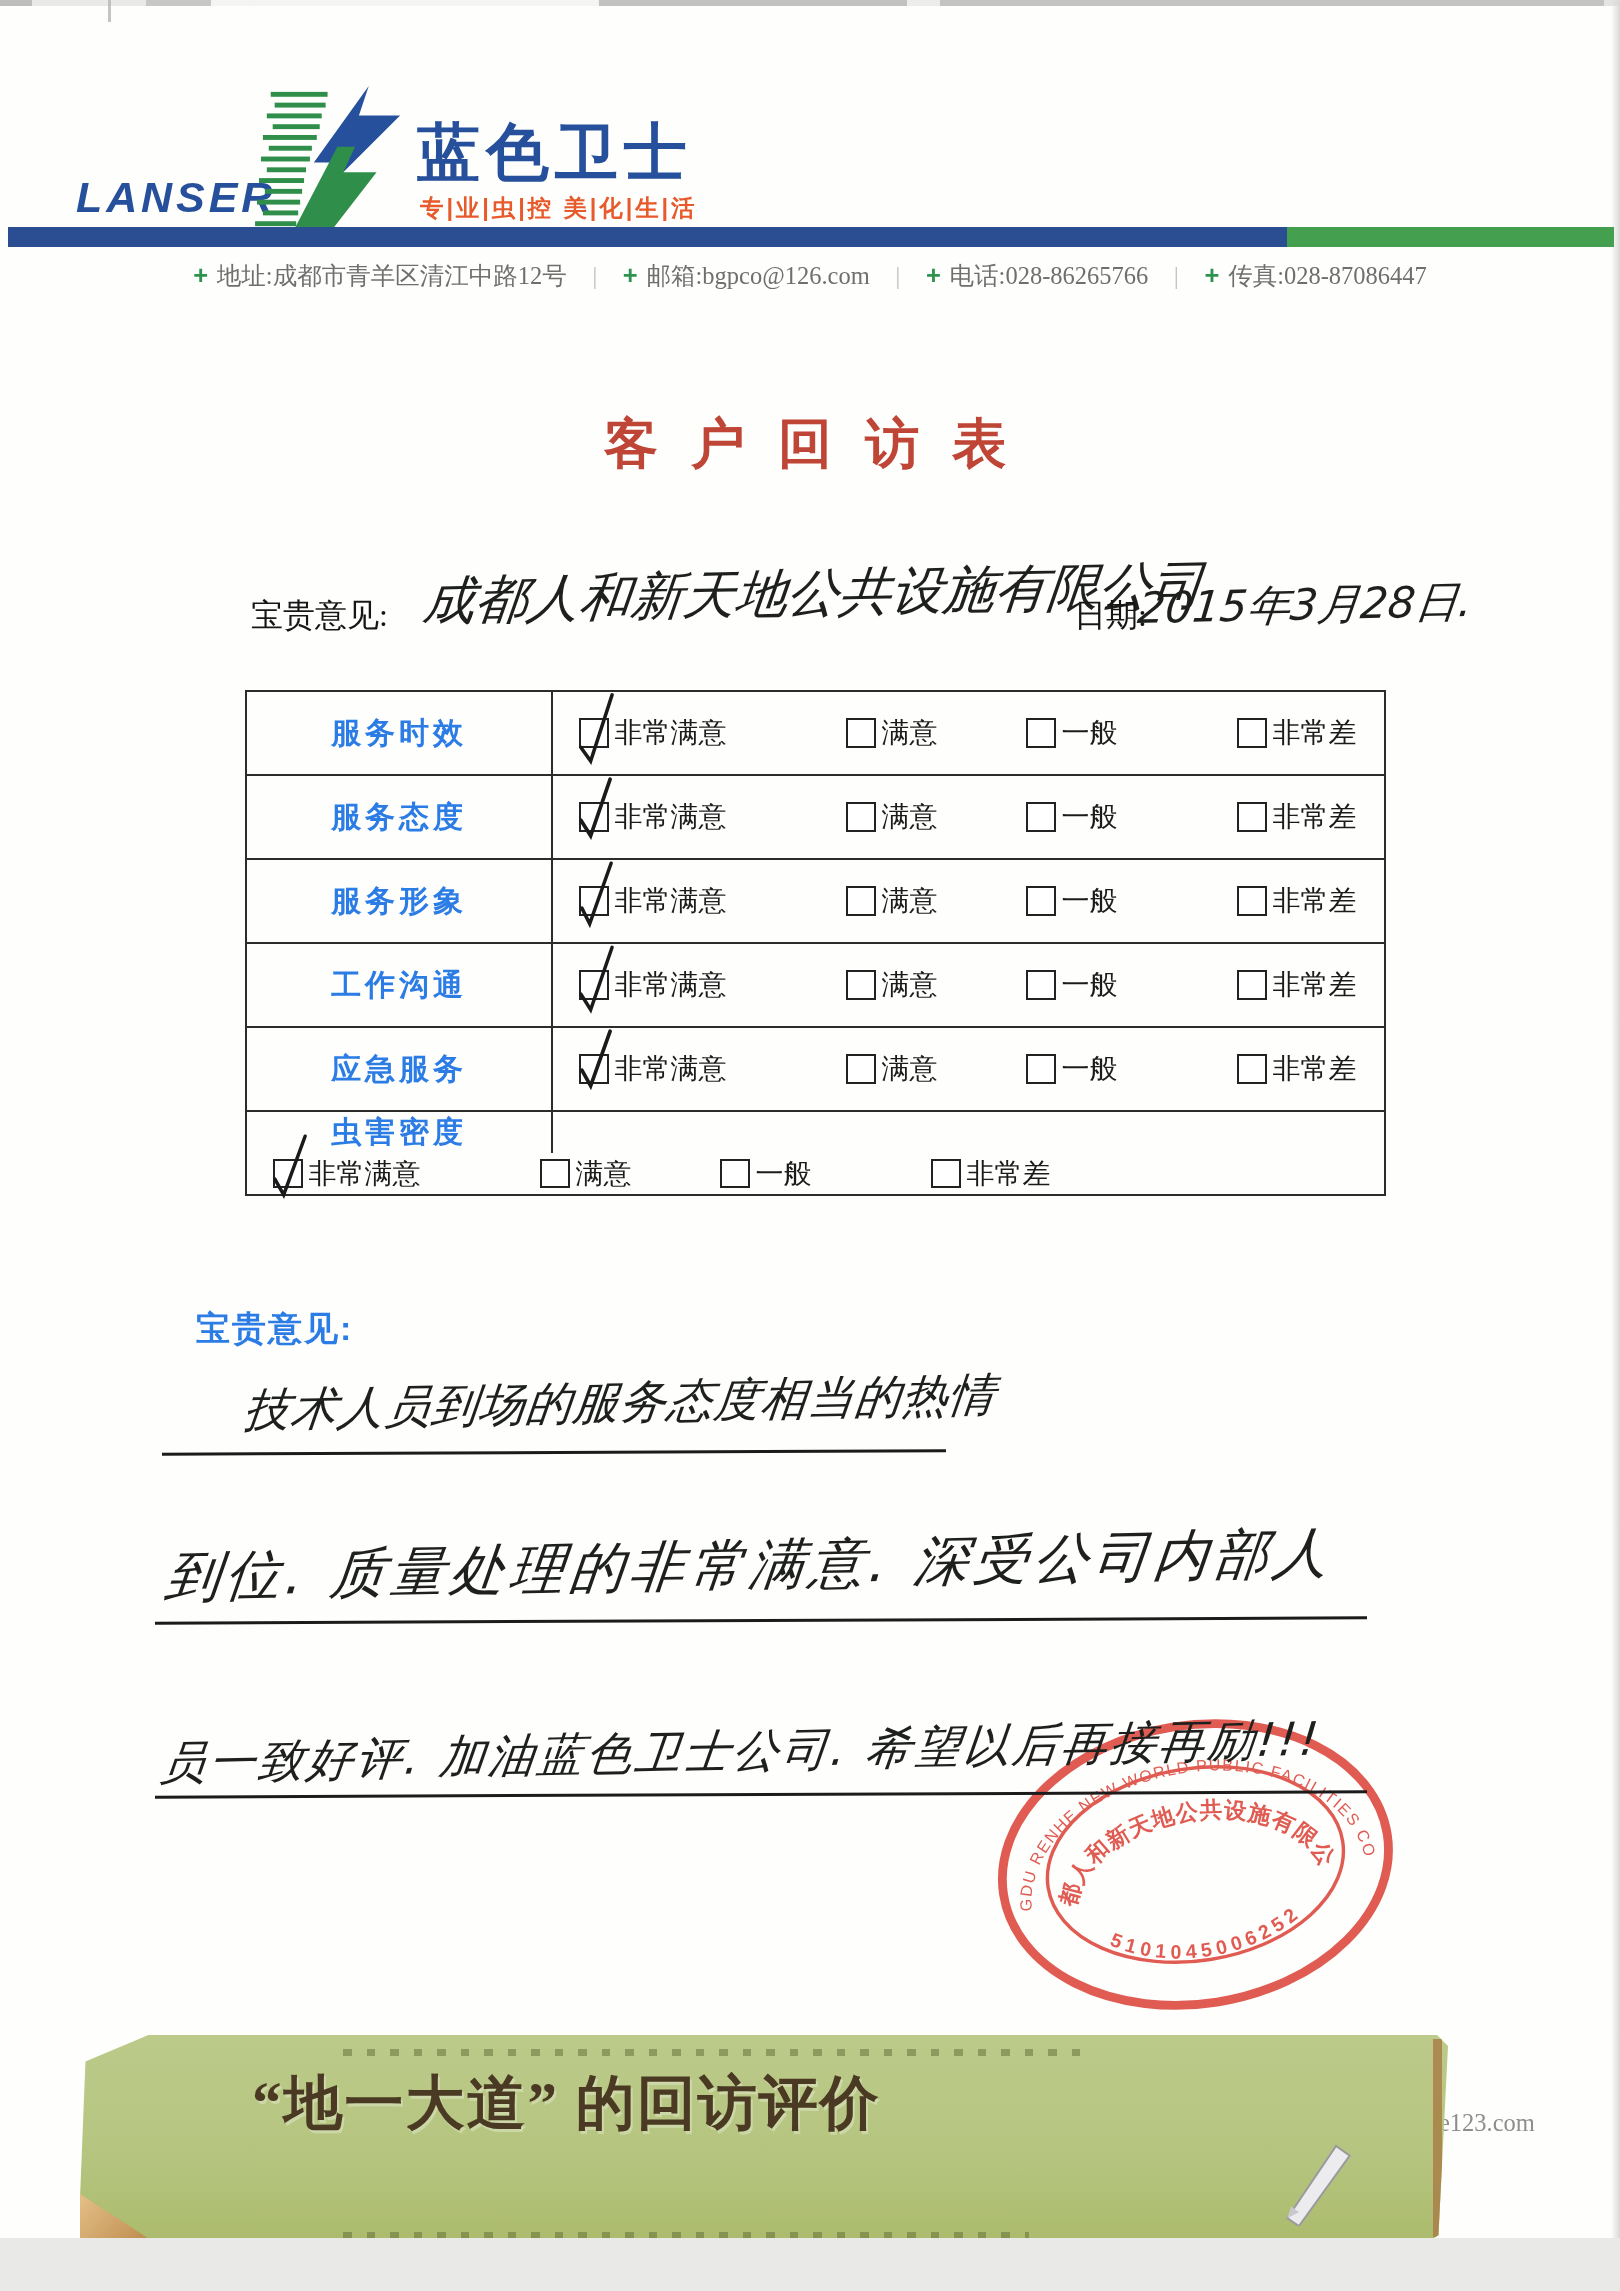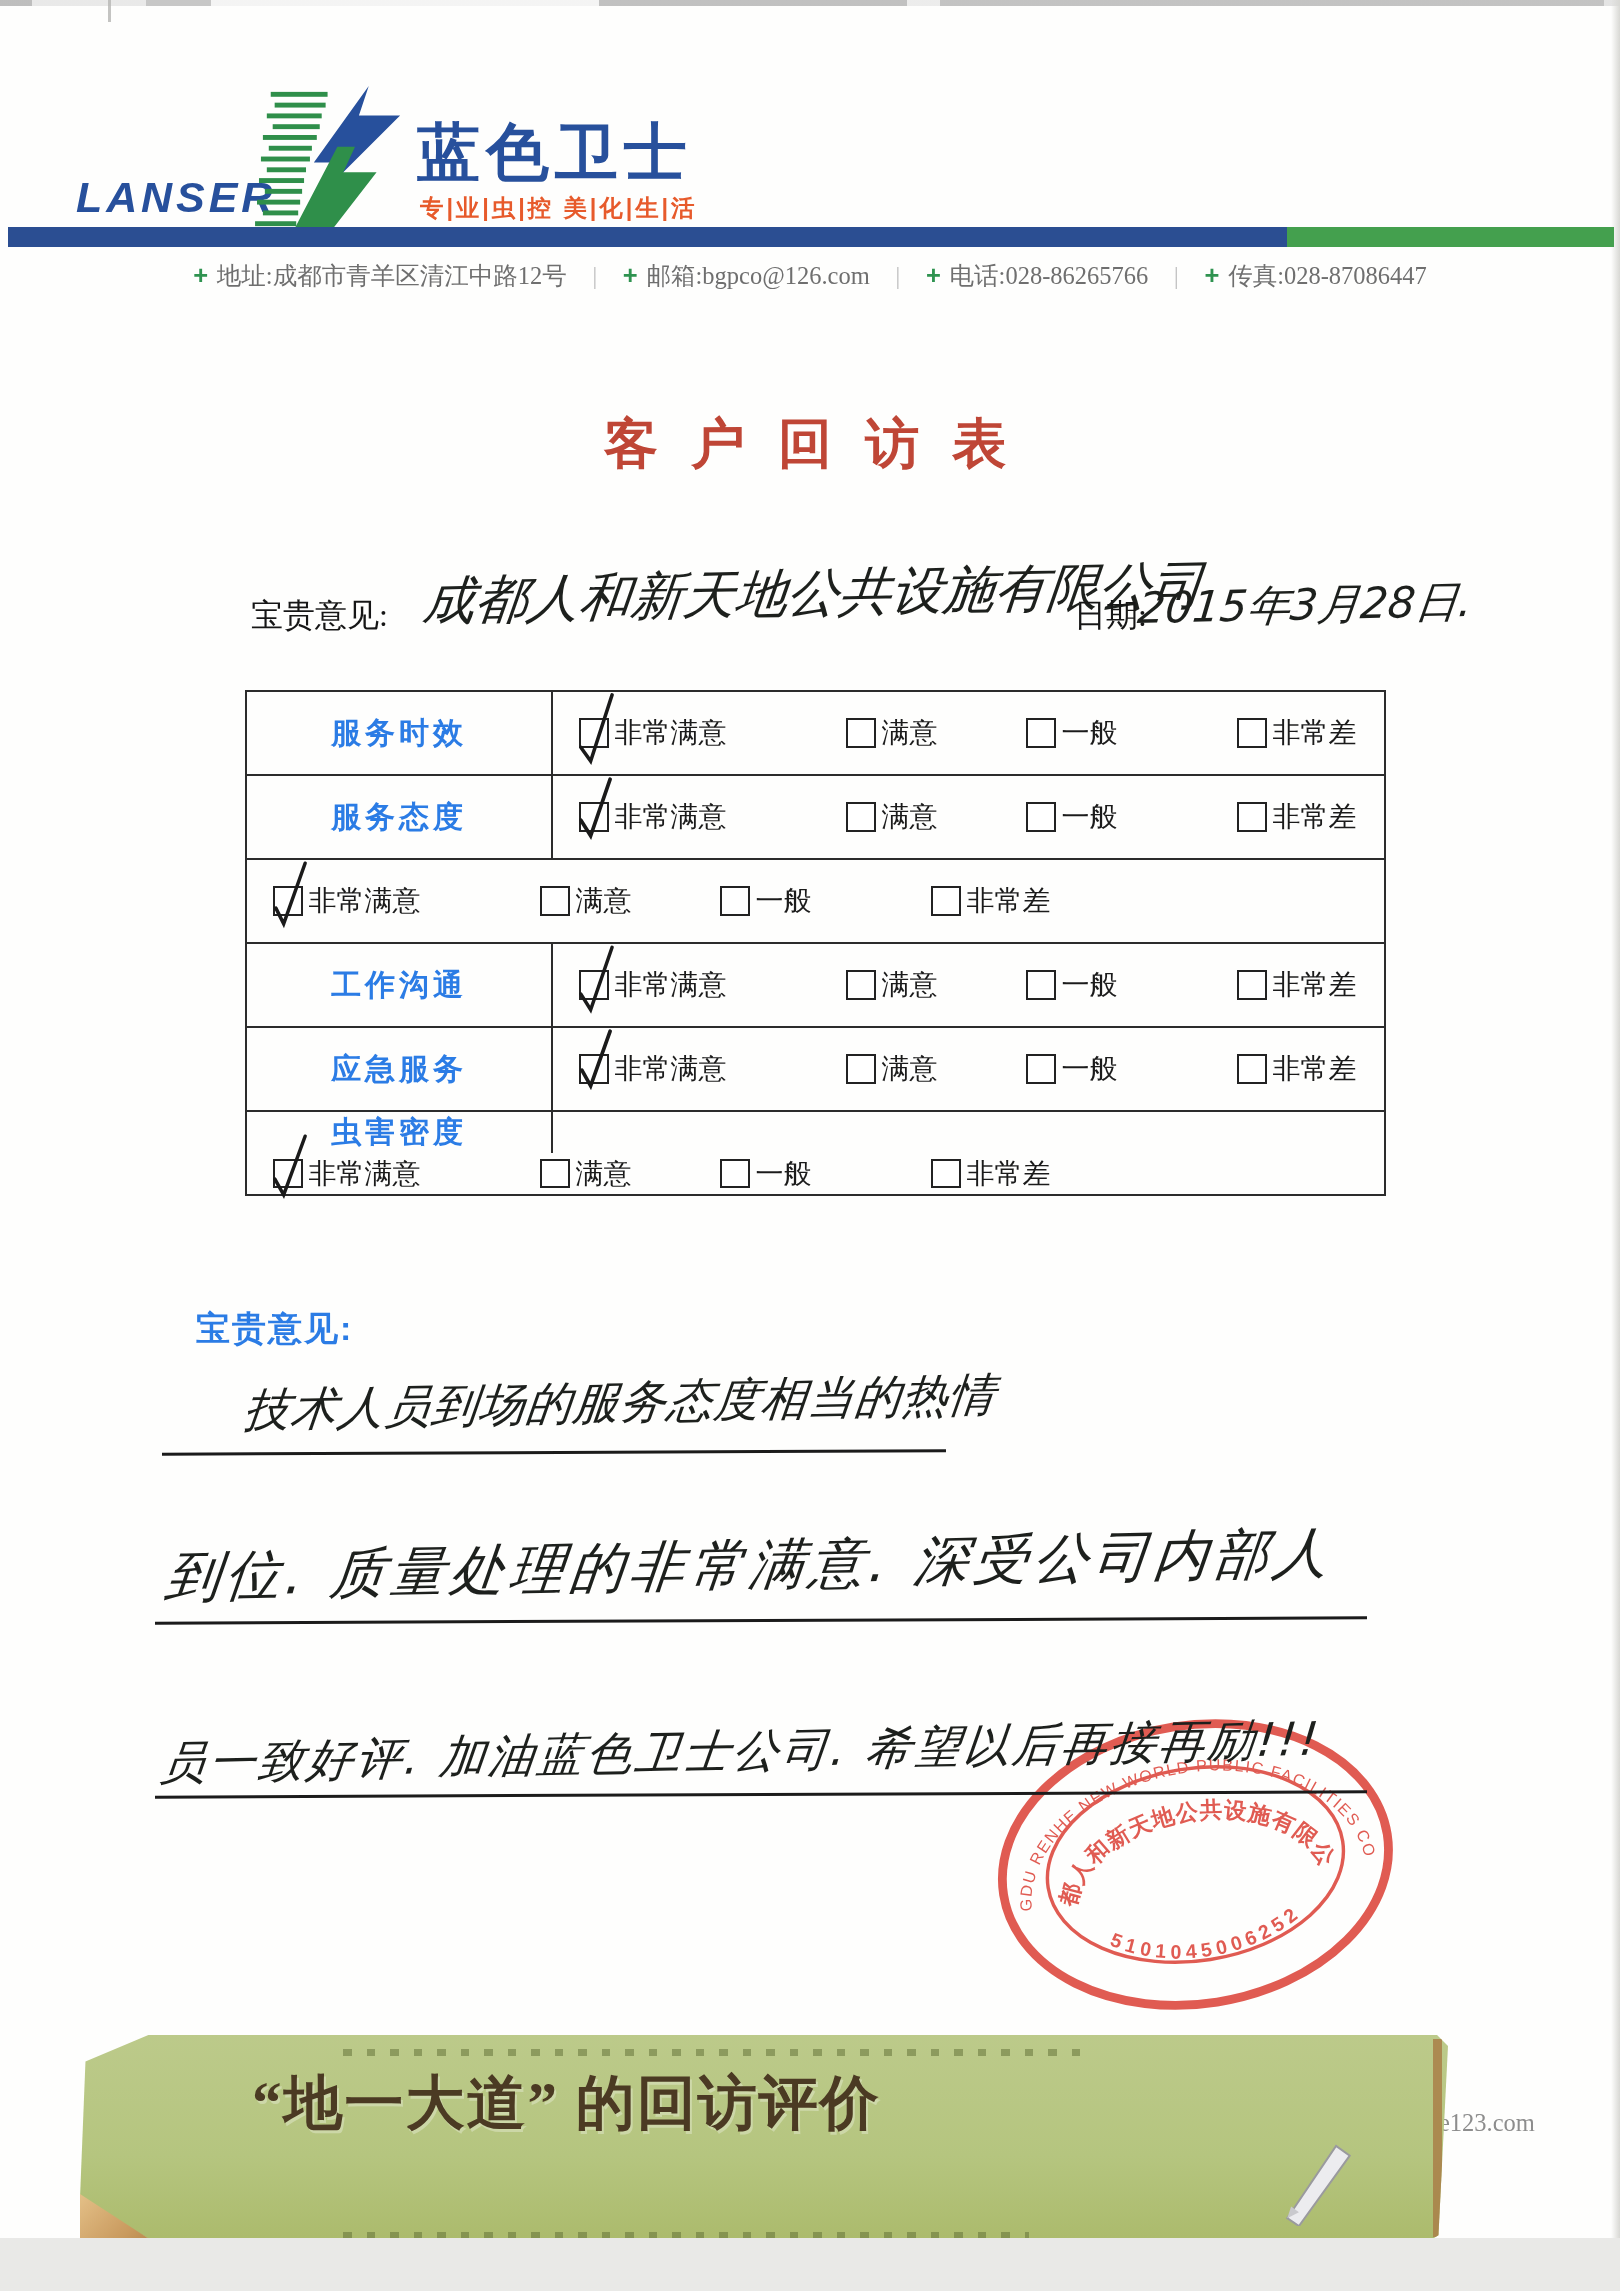--- a/index.html
+++ b/index.html
@@ -198,20 +198,21 @@
             <span>一般</span>
           </span>
         <span class="opt o3">
             <span class="cb"></span>
             <span>非常差</span>
           </span>
       </div>
     </div>
 
     <div class="trow">
+      <div class="tlabel">服务形象</div>
       <div class="topts">
         <span class="opt o0">
             <span class="cb">
               <svg class="tick" width="39" height="69" viewBox="0 0 40 70">
                 <path d="M5 50 L13 66 L35 4" stroke="#1a1a1a" stroke-width="3.6" fill="none" stroke-linecap="round"></path>
               </svg>
             </span>
             <span>非常满意</span>
           </span>
         <span class="opt o1">

